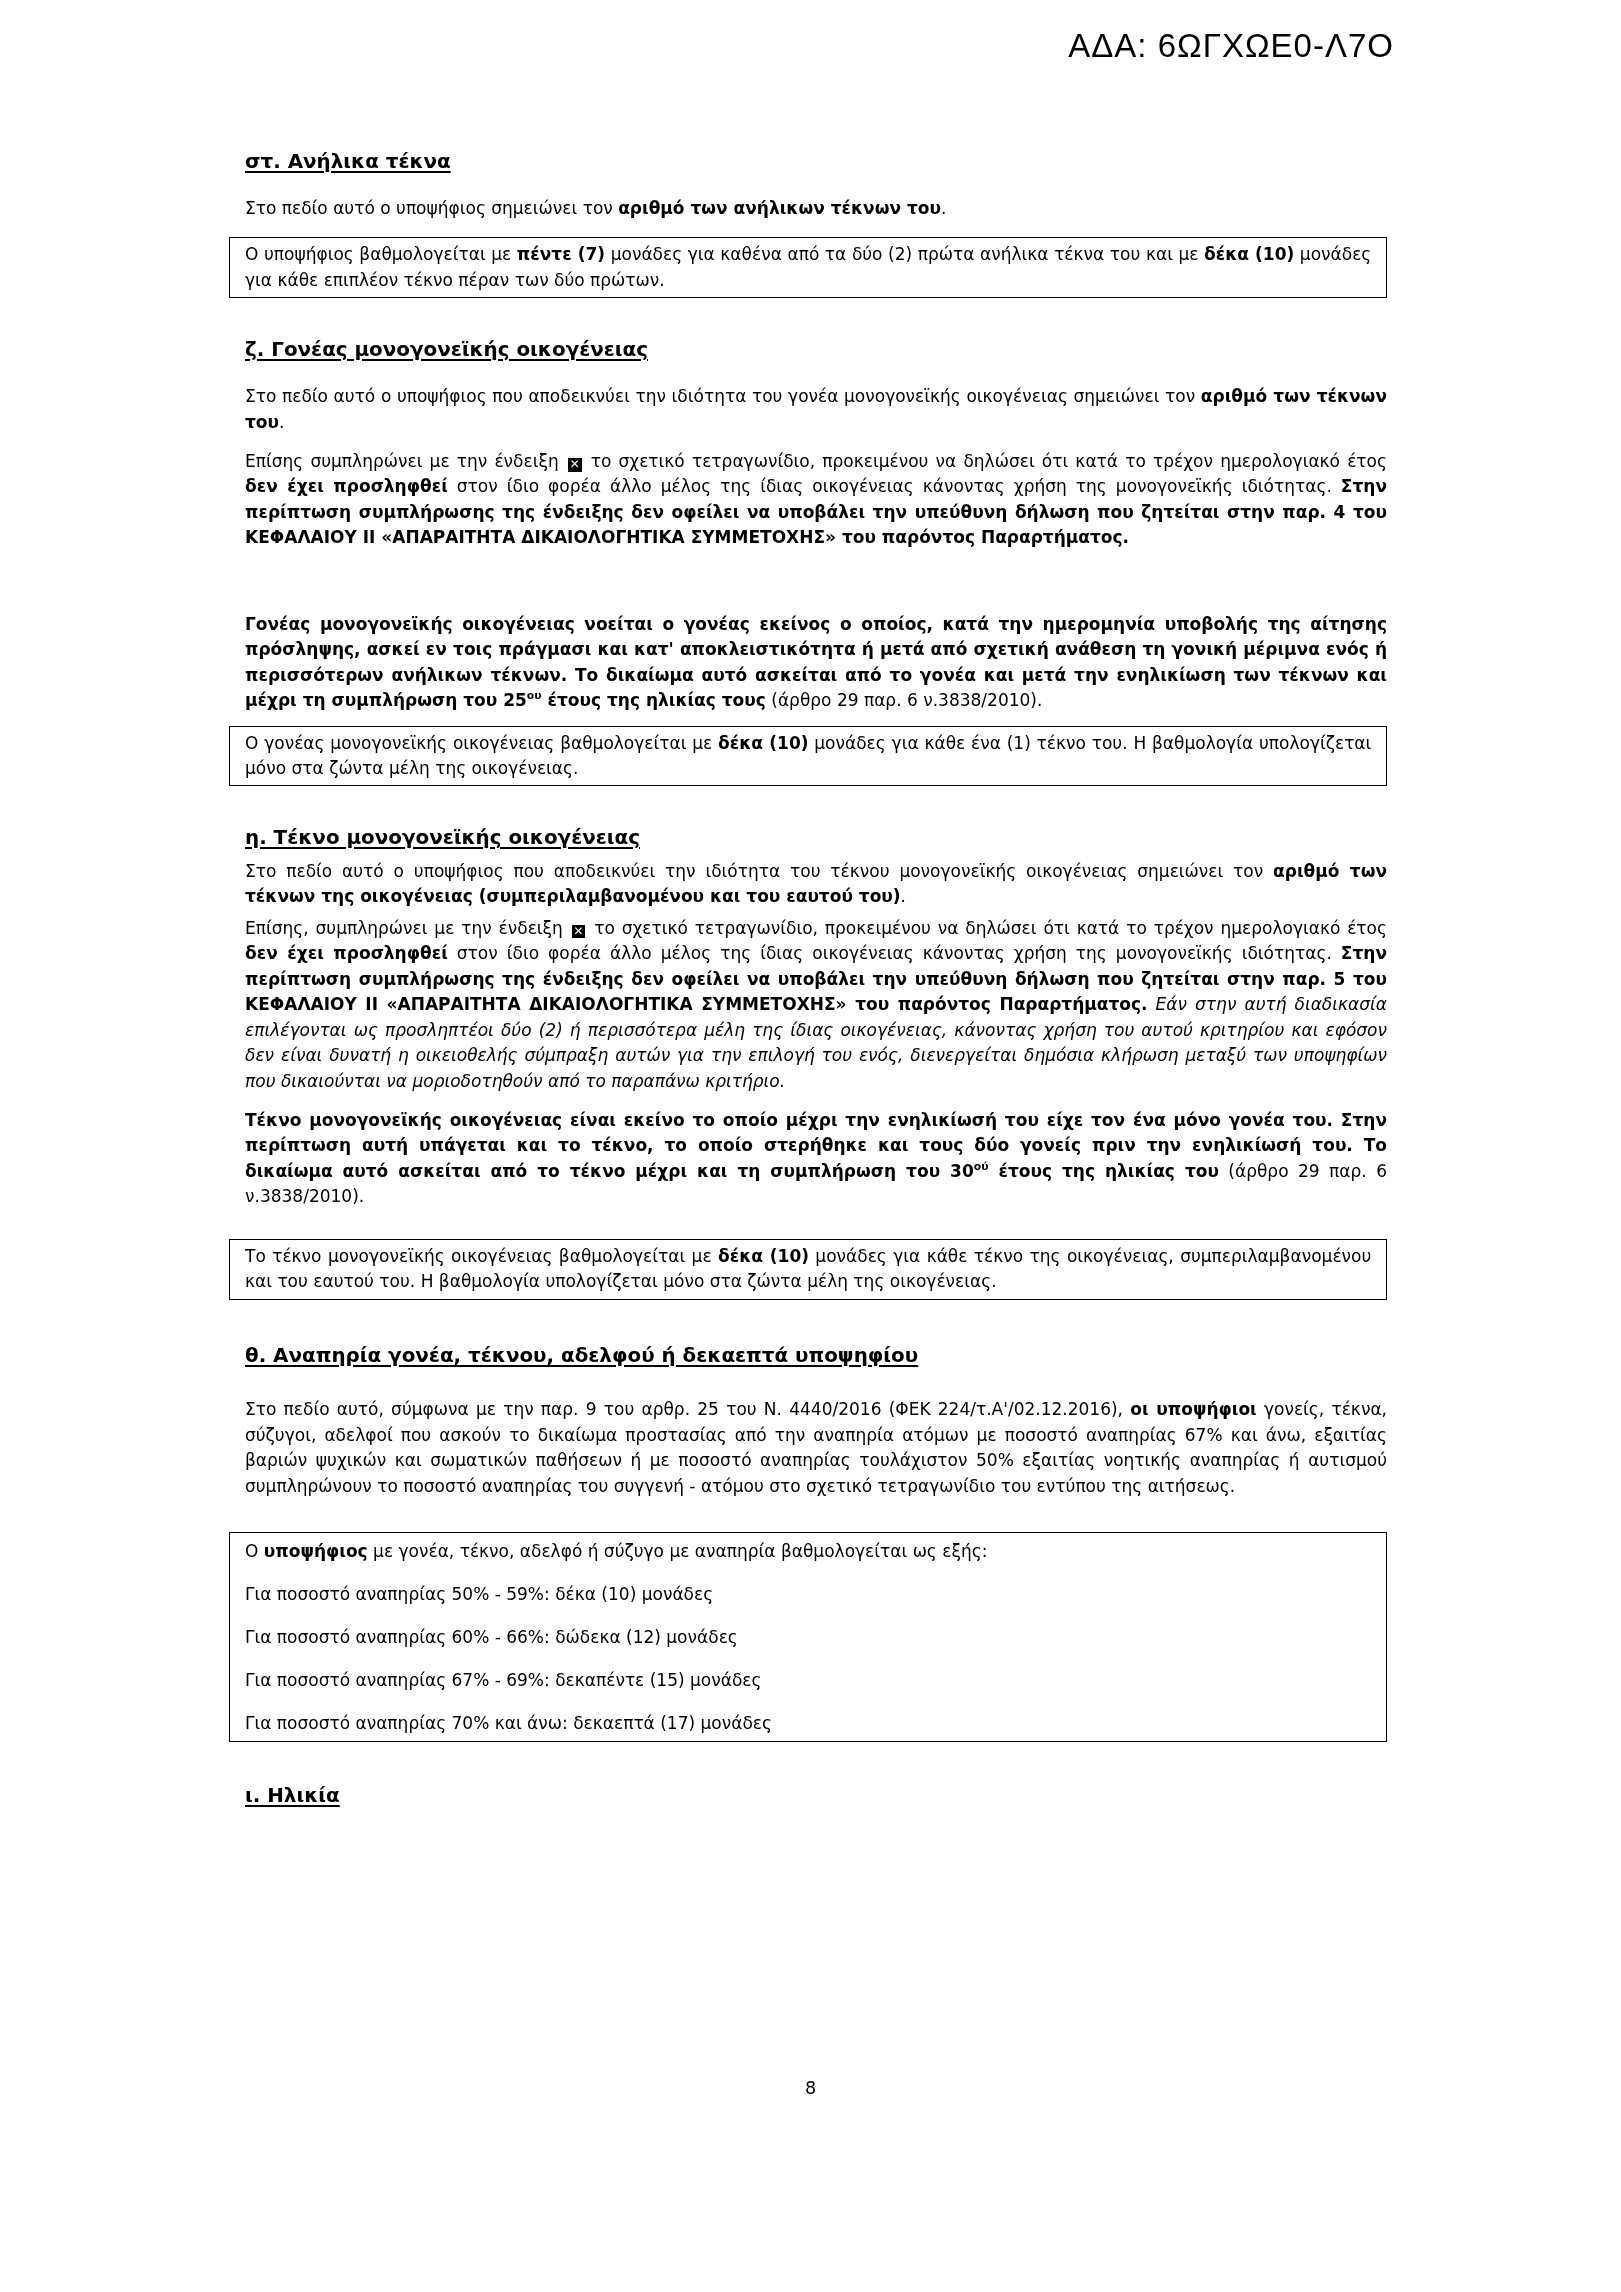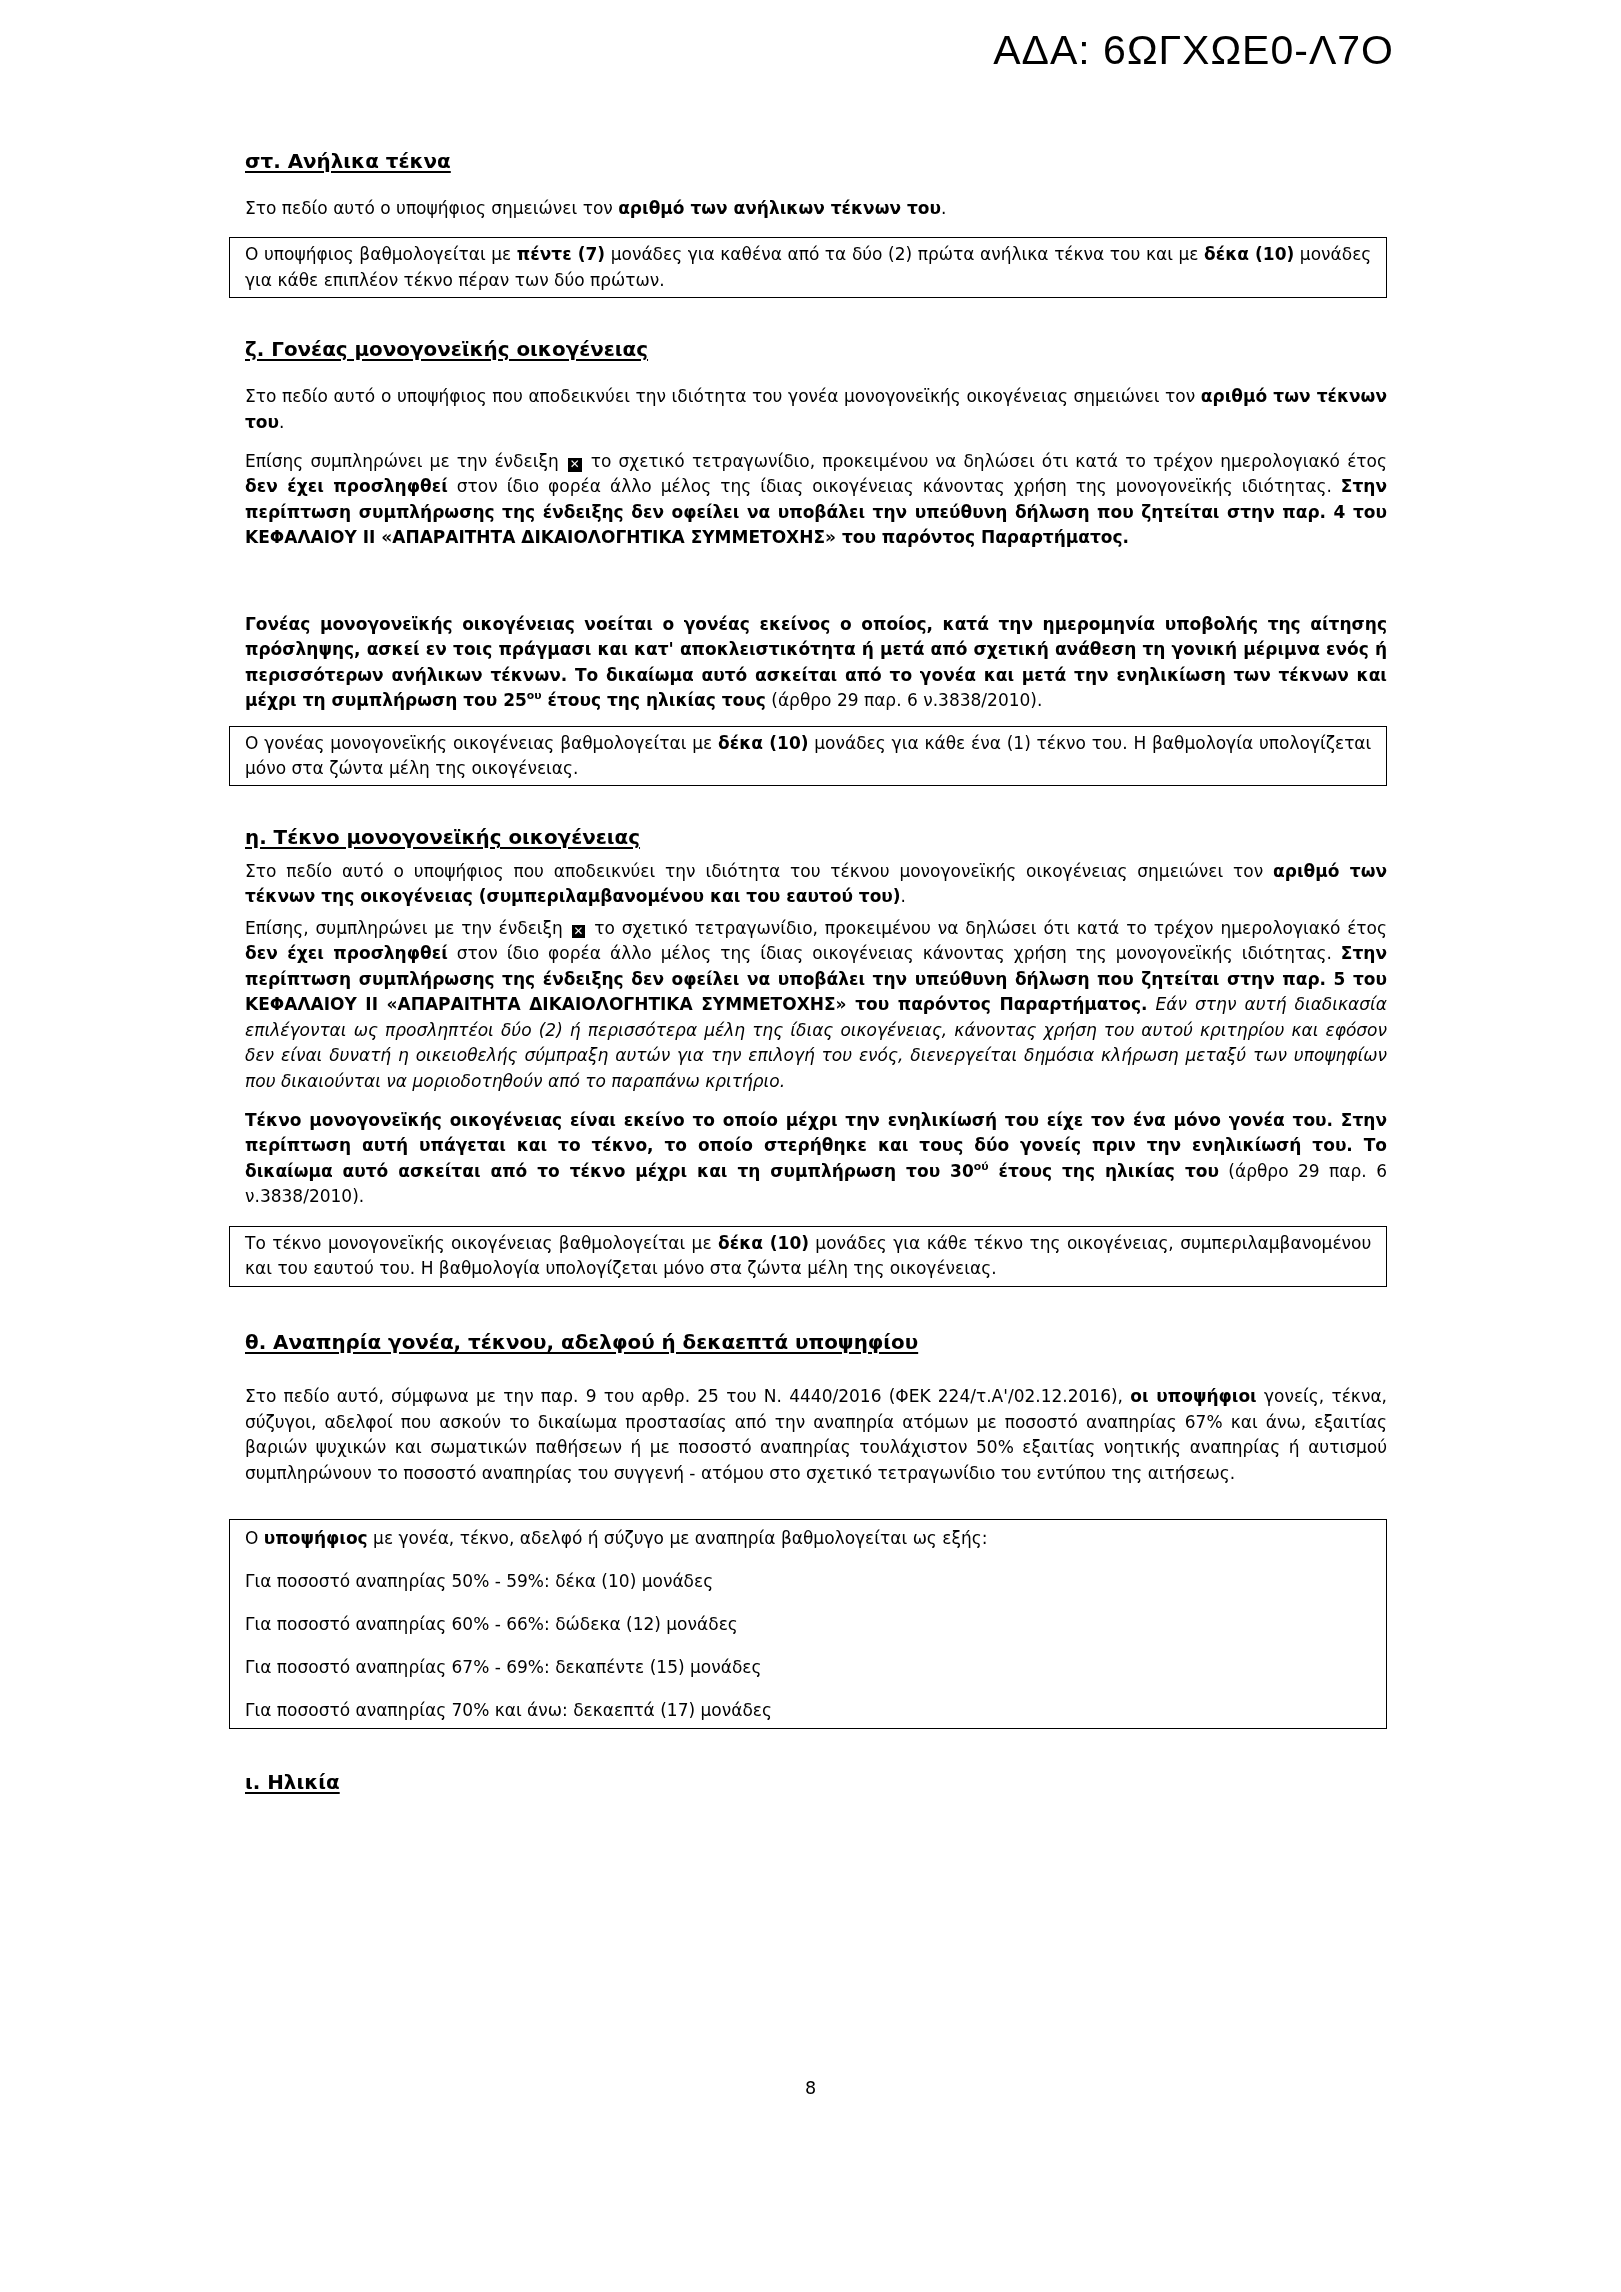--- a/index.html
+++ b/index.html
@@ -1,19 +1,19 @@
 <!DOCTYPE html>
 <html><head>
 <meta charset="utf-8">
 <style>
   html, body { margin:0; padding:0; background:#fff; }
   body { width:1621px; height:2293px; position:relative; overflow:hidden;
          font-family:"DejaVu Sans", sans-serif; color:#000; }
   .ada { position:absolute; top:27.4px; right:227px; font-family:"Liberation Sans", sans-serif;
-         font-size:41px; letter-spacing:1px; }
+         font-size:33px; letter-spacing:1px; }
   .content { position:absolute; left:245px; width:1142px; top:149px; font-size:17px; line-height:25.5px; }
   .h { font-weight:bold; text-decoration:underline; text-decoration-thickness:2px; text-underline-offset:2.9px; margin:0; }
   p { margin:0; text-align:justify; }
   b { font-weight:bold; }
   i { }
   .box { border:1.5px solid #000; margin-left:-15.7px; padding:3.9px 14.7px 3.9px 14.7px; }
   .chk { display:inline-block; width:13.7px; height:13.7px; background:#000; color:#fff; font-size:11.8px;
          line-height:13.7px; text-align:center; font-weight:bold; vertical-align:-1px; margin:0 2px; }
   sup { font-size:10.8px; line-height:0; }
   .page-num { position:absolute; top:2078px; left:0; width:1621px; text-align:center; font-size:17.6px; }
@@ -36,21 +36,21 @@
   <p style="margin-top:13.7px"><span>Επίσης συμπληρώνει με την ένδειξη </span><span class="chk">✕</span><span>  το σχετικό τετραγωνίδιο, προκειμένου να δηλώσει ότι κατά το τρέχον ημερολογιακό έτος </span><b>δεν έχει προσληφθεί</b><span> στον ίδιο φορέα άλλο μέλος της ίδιας οικογένειας  κάνοντας χρήση της μονογονεϊκής ιδιότητας. </span><b>Στην περίπτωση συμπλήρωσης της ένδειξης δεν οφείλει να υποβάλει την υπεύθυνη δήλωση που ζητείται στην παρ. 4 του ΚΕΦΑΛΑΙΟΥ ΙΙ «ΑΠΑΡΑΙΤΗΤΑ ΔΙΚΑΙΟΛΟΓΗΤΙΚΑ ΣΥΜΜΕΤΟΧΗΣ» του παρόντος Παραρτήματος.</b></p>
   <p style="margin-top:61px"><b><span>Γονέας μονογονεϊκής οικογένειας νοείται ο γονέας εκείνος ο οποίος, κατά την ημερομηνία υποβολής της αίτησης πρόσληψης, ασκεί εν τοις πράγμασι και κατ' αποκλειστικότητα ή μετά από σχετική ανάθεση τη γονική μέριμνα ενός ή περισσότερων ανήλικων τέκνων. Το δικαίωμα αυτό ασκείται από το γονέα και μετά την ενηλικίωση των τέκνων και μέχρι τη συμπλήρωση του 25</span><sup>ου</sup><span> έτους της ηλικίας τους</span></b><span> (άρθρο 29 παρ. 6 ν.3838/2010).</span></p>
   <div class="box" style="margin-top:11.8px">
       <p><span>Ο γονέας μονογονεϊκής οικογένειας βαθμολογείται με </span><b>δέκα (10)</b><span> μονάδες για κάθε ένα (1) τέκνο του. Η βαθμολογία υπολογίζεται μόνο στα ζώντα μέλη της οικογένειας.</span></p>
     </div>
 
   <h3 class="h" style="margin-top:39px">η. Τέκνο μονογονεϊκής οικογένειας</h3>
   <p style="margin-top:7.8px"><span>Στο πεδίο αυτό ο υποψήφιος που αποδεικνύει την ιδιότητα του τέκνου μονογονεϊκής οικογένειας σημειώνει τον </span><b>αριθμό των τέκνων της οικογένειας (συμπεριλαμβανομένου και του εαυτού του)</b><span>.</span></p>
   <p style="margin-top:5.9px"><span>Επίσης, συμπληρώνει με την ένδειξη </span><span class="chk">✕</span><span> το σχετικό τετραγωνίδιο, προκειμένου να δηλώσει ότι κατά το τρέχον ημερολογιακό έτος </span><b>δεν έχει προσληφθεί</b><span> στον ίδιο φορέα άλλο μέλος της ίδιας οικογένειας κάνοντας χρήση της μονογονεϊκής ιδιότητας. </span><b>Στην περίπτωση συμπλήρωσης της ένδειξης δεν οφείλει να υποβάλει την υπεύθυνη δήλωση που ζητείται στην παρ. 5 του ΚΕΦΑΛΑΙΟΥ ΙΙ «ΑΠΑΡΑΙΤΗΤΑ ΔΙΚΑΙΟΛΟΓΗΤΙΚΑ ΣΥΜΜΕΤΟΧΗΣ» του παρόντος Παραρτήματος.</b><i> Εάν στην αυτή διαδικασία επιλέγονται ως προσληπτέοι δύο (2) ή περισσότερα μέλη της ίδιας οικογένειας, κάνοντας χρήση του αυτού κριτηρίου και εφόσον δεν είναι δυνατή η οικειοθελής σύμπραξη αυτών για την επιλογή του ενός, διενεργείται δημόσια κλήρωση μεταξύ των υποψηφίων που δικαιούνται να μοριοδοτηθούν από το παραπάνω κριτήριο.</i></p>
   <p style="margin-top:13.7px"><b><span>Τέκνο μονογονεϊκής οικογένειας είναι εκείνο το οποίο μέχρι την ενηλικίωσή του είχε τον ένα μόνο γονέα του. Στην περίπτωση αυτή υπάγεται και το τέκνο, το οποίο στερήθηκε και τους δύο γονείς πριν την ενηλικίωσή του. Το δικαίωμα αυτό ασκείται από το τέκνο μέχρι και τη συμπλήρωση του 30</span><sup>ού</sup><span> έτους της ηλικίας του</span></b><span> (άρθρο 29 παρ. 6 ν.3838/2010).</span></p>
-  <div class="box" style="margin-top:16px">
+  <div class="box" style="margin-top:29px">
       <p><span>Το τέκνο μονογονεϊκής οικογένειας βαθμολογείται με </span><b>δέκα (10)</b><span> μονάδες για κάθε τέκνο της οικογένειας, συμπεριλαμβανομένου και του εαυτού του. Η βαθμολογία υπολογίζεται μόνο στα ζώντα μέλη της οικογένειας.</span></p>
     </div>
 
   <h3 class="h" style="margin-top:43px">θ. Αναπηρία γονέα, τέκνου, αδελφού ή δεκαεπτά υποψηφίου</h3>
   <p style="margin-top:29px"><span>Στο πεδίο αυτό, σύμφωνα με την παρ. 9 του αρθρ. 25 του Ν. 4440/2016 (ΦΕΚ 224/τ.Α'/02.12.2016), </span><b>οι υποψήφιοι</b><span> γονείς, τέκνα, σύζυγοι, αδελφοί που ασκούν το δικαίωμα προστασίας από την αναπηρία ατόμων με ποσοστό αναπηρίας 67% και άνω, εξαιτίας βαριών ψυχικών και σωματικών παθήσεων ή με ποσοστό αναπηρίας τουλάχιστον 50% εξαιτίας νοητικής αναπηρίας ή αυτισμού συμπληρώνουν το ποσοστό αναπηρίας του συγγενή - ατόμου στο σχετικό τετραγωνίδιο του εντύπου της αιτήσεως.</span></p>
   <div class="box" style="margin-top:33px; padding-top:6px; padding-bottom:3.9px; text-align:left">
     <div><span>Ο </span><b>υποψήφιος</b><span> με γονέα, τέκνο, αδελφό ή σύζυγο με αναπηρία βαθμολογείται ως εξής:</span></div>
     <div style="margin-top:17.6px">Για ποσοστό αναπηρίας 50% - 59%: δέκα (10) μονάδες</div>
     <div style="margin-top:17.6px">Για ποσοστό αναπηρίας 60% - 66%: δώδεκα (12) μονάδες</div>
     <div style="margin-top:17.6px">Για ποσοστό αναπηρίας 67% - 69%: δεκαπέντε (15) μονάδες</div>

